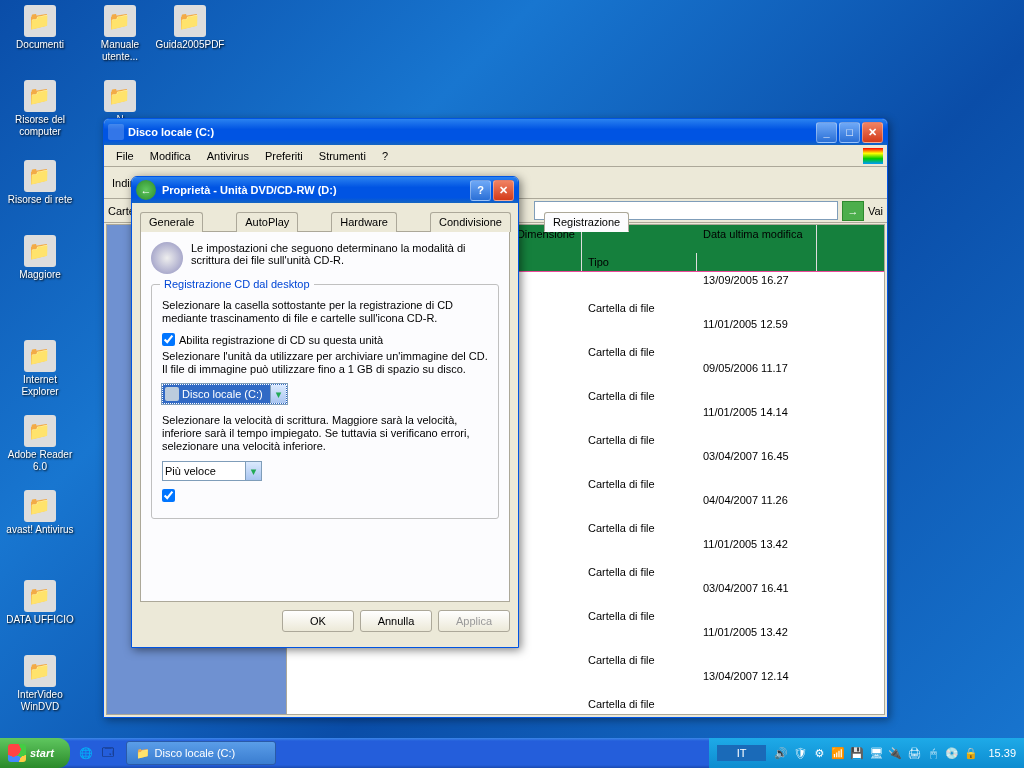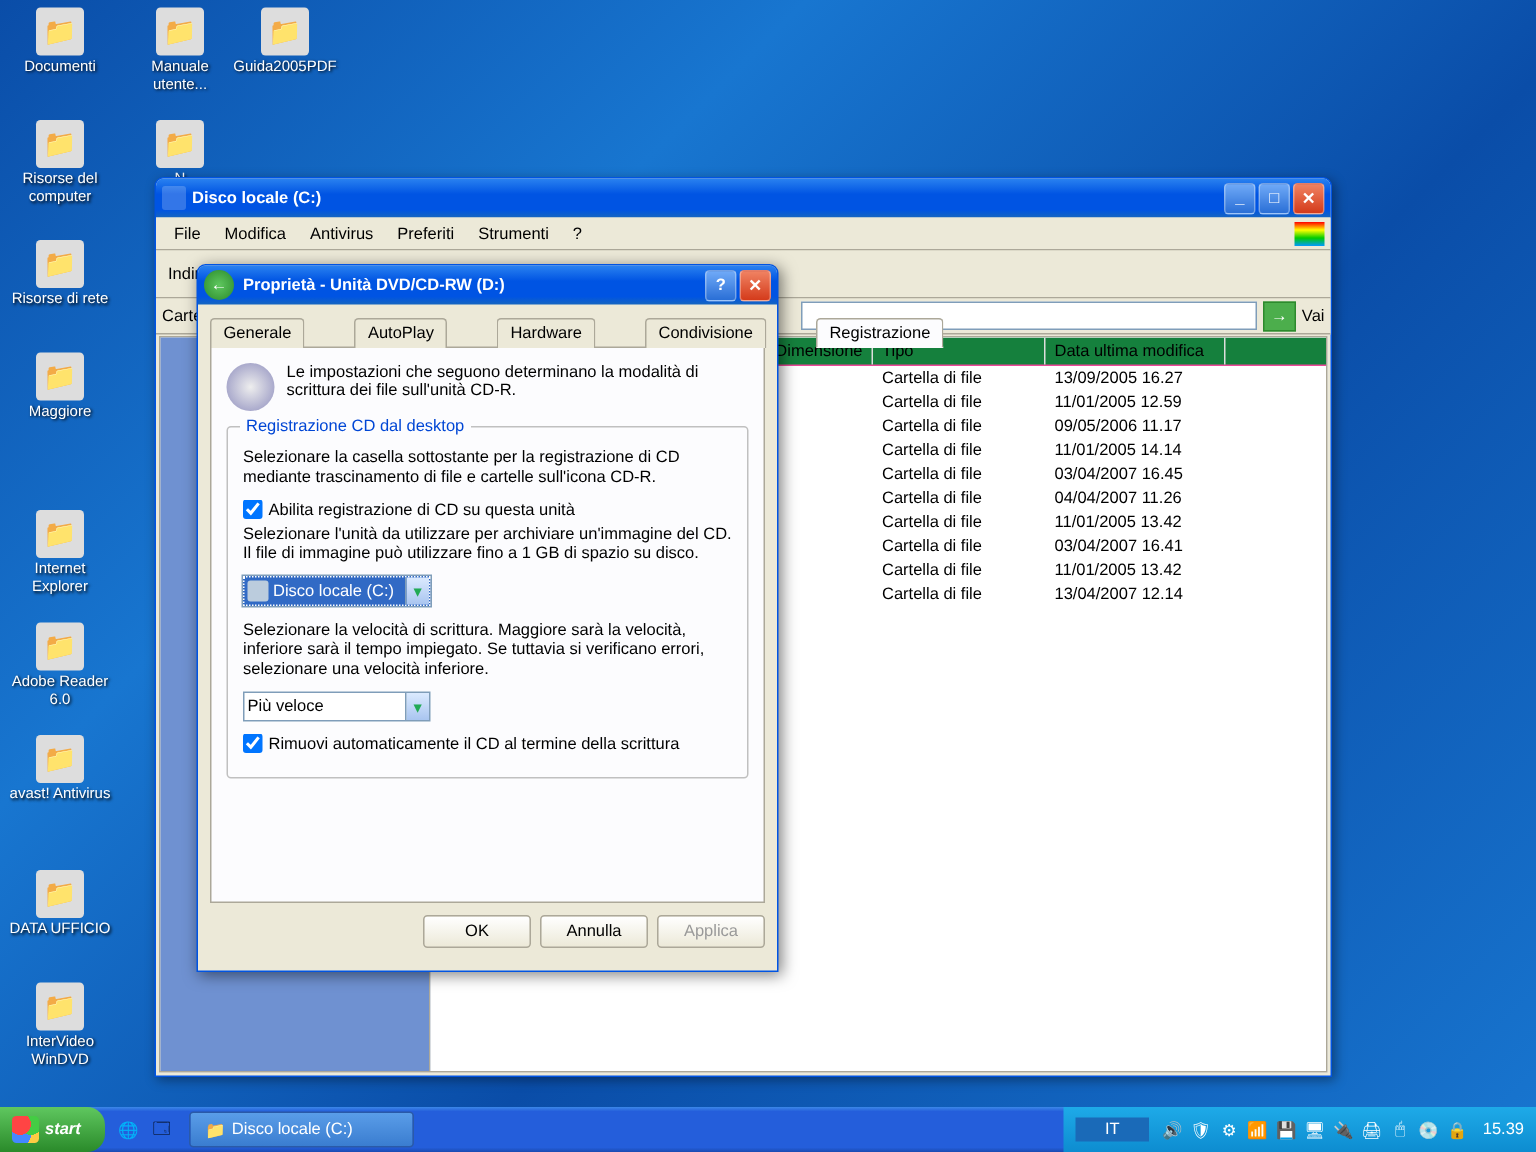--- a/index.html
+++ b/index.html
@@ -23,21 +23,21 @@
 .addrbar input{flex:1;height:19px;border:1px solid #7f9db9;padding:0 2px;}
 .go-btn{width:22px;height:20px;background:#4cae4c;border:1px solid #2d8a2d;color:#fff;display:flex;align-items:center;justify-content:center;cursor:pointer;}
 .content{position:absolute;top:105px;left:2px;right:2px;bottom:2px;background:#fff;border:1px solid #aca899;display:flex;}
 .sidebar{width:180px;background:#6f91d1;border-right:1px solid #aca899;overflow:hidden;} 
 .filelist{flex:1;background:#fff;overflow:hidden;}
 .colhead{display:flex;background:#15803d;border-bottom:1px solid #ec4899;}
 .colhead div{padding:3px 6px;border-right:1px solid #ddd;font-size:11px;}
 .filerow{display:flex;padding:1px 0;}
 .filerow div{padding:1px 6px;font-size:11px;white-space:nowrap;}
 .c-dim{width:95px;text-align:right;}
-.c-tipo{width:115px;}
+.c-tipo{width:115px;margin-top:28px;}
 .c-data{width:120px;}
 
 .props{position:absolute;left:131px;top:176px;width:388px;height:472px;background:#ece9d8;border:1px solid #0054e3;border-radius:6px 6px 0 0;box-shadow:2px 2px 10px rgba(0,0,0,.5);}
 .props .titlebar{height:26px;}
 .props .backbtn{width:20px;height:20px;border-radius:50%;background:radial-gradient(#5fc75f,#2a8a2a);margin-right:6px;display:flex;align-items:center;justify-content:center;color:#fff;font-weight:bold;}
 .props-body{padding:8px;}
 .tabs{display:flex;border-bottom:1px solid #aca899;gap:32px;}
 .tab{padding:3px 8px;border:1px solid #aca899;border-bottom:none;background:#ece9d8;margin-right:1px;border-radius:3px 3px 0 0;position:relative;top:1px;cursor:pointer;}
 .tab.active{background:#fcfcfe;font-weight:normal;z-index:2;border-bottom:1px solid #fcfcfe;}
 .tabpane{border:1px solid #aca899;border-top:none;background:#fcfcfe;padding:10px;height:370px;}
@@ -249,27 +249,26 @@
             <input type="checkbox" checked="" style="">
             <span>Abilita registrazione di CD su questa unità</span>
           </label>
           <p>Selezionare l'unità da utilizzare per archiviare un'immagine del CD. Il file di immagine può utilizzare fino a 1 GB di spazio su disco.</p>
           <div class="combo sel" style="width:125px;">
             <span style="width:14px;height:14px;background:#bcd;border-radius:2px;margin-right:3px;"></span>
             <span>Disco locale (C:)</span>
             <div class="dd"></div>
           </div>
           <p style="margin-top:10px;">Selezionare la velocità di scrittura. Maggiore sarà la velocità, inferiore sarà il tempo impiegato. Se tuttavia si verificano errori, selezionare una velocità inferiore.</p>
-          <div class="combo" style="width:125px;">
+          <div class="combo" style="width:100px;">
             <span>Più veloce</span>
             <div class="dd"></div>
           </div>
           <label class="chk" style="margin-top:8px;">
             <input type="checkbox" checked="" style="">
-            <span>Rimuovi automaticamente il CD al termine della scrittura</span>
           </label>
         </div>
       </div>
       <div class="dlg-btns">
         <button class="btn">OK</button>
         <button class="btn">Annulla</button>
         <button class="btn disabled">Applica</button>
       </div>
     </div>
   </div>

